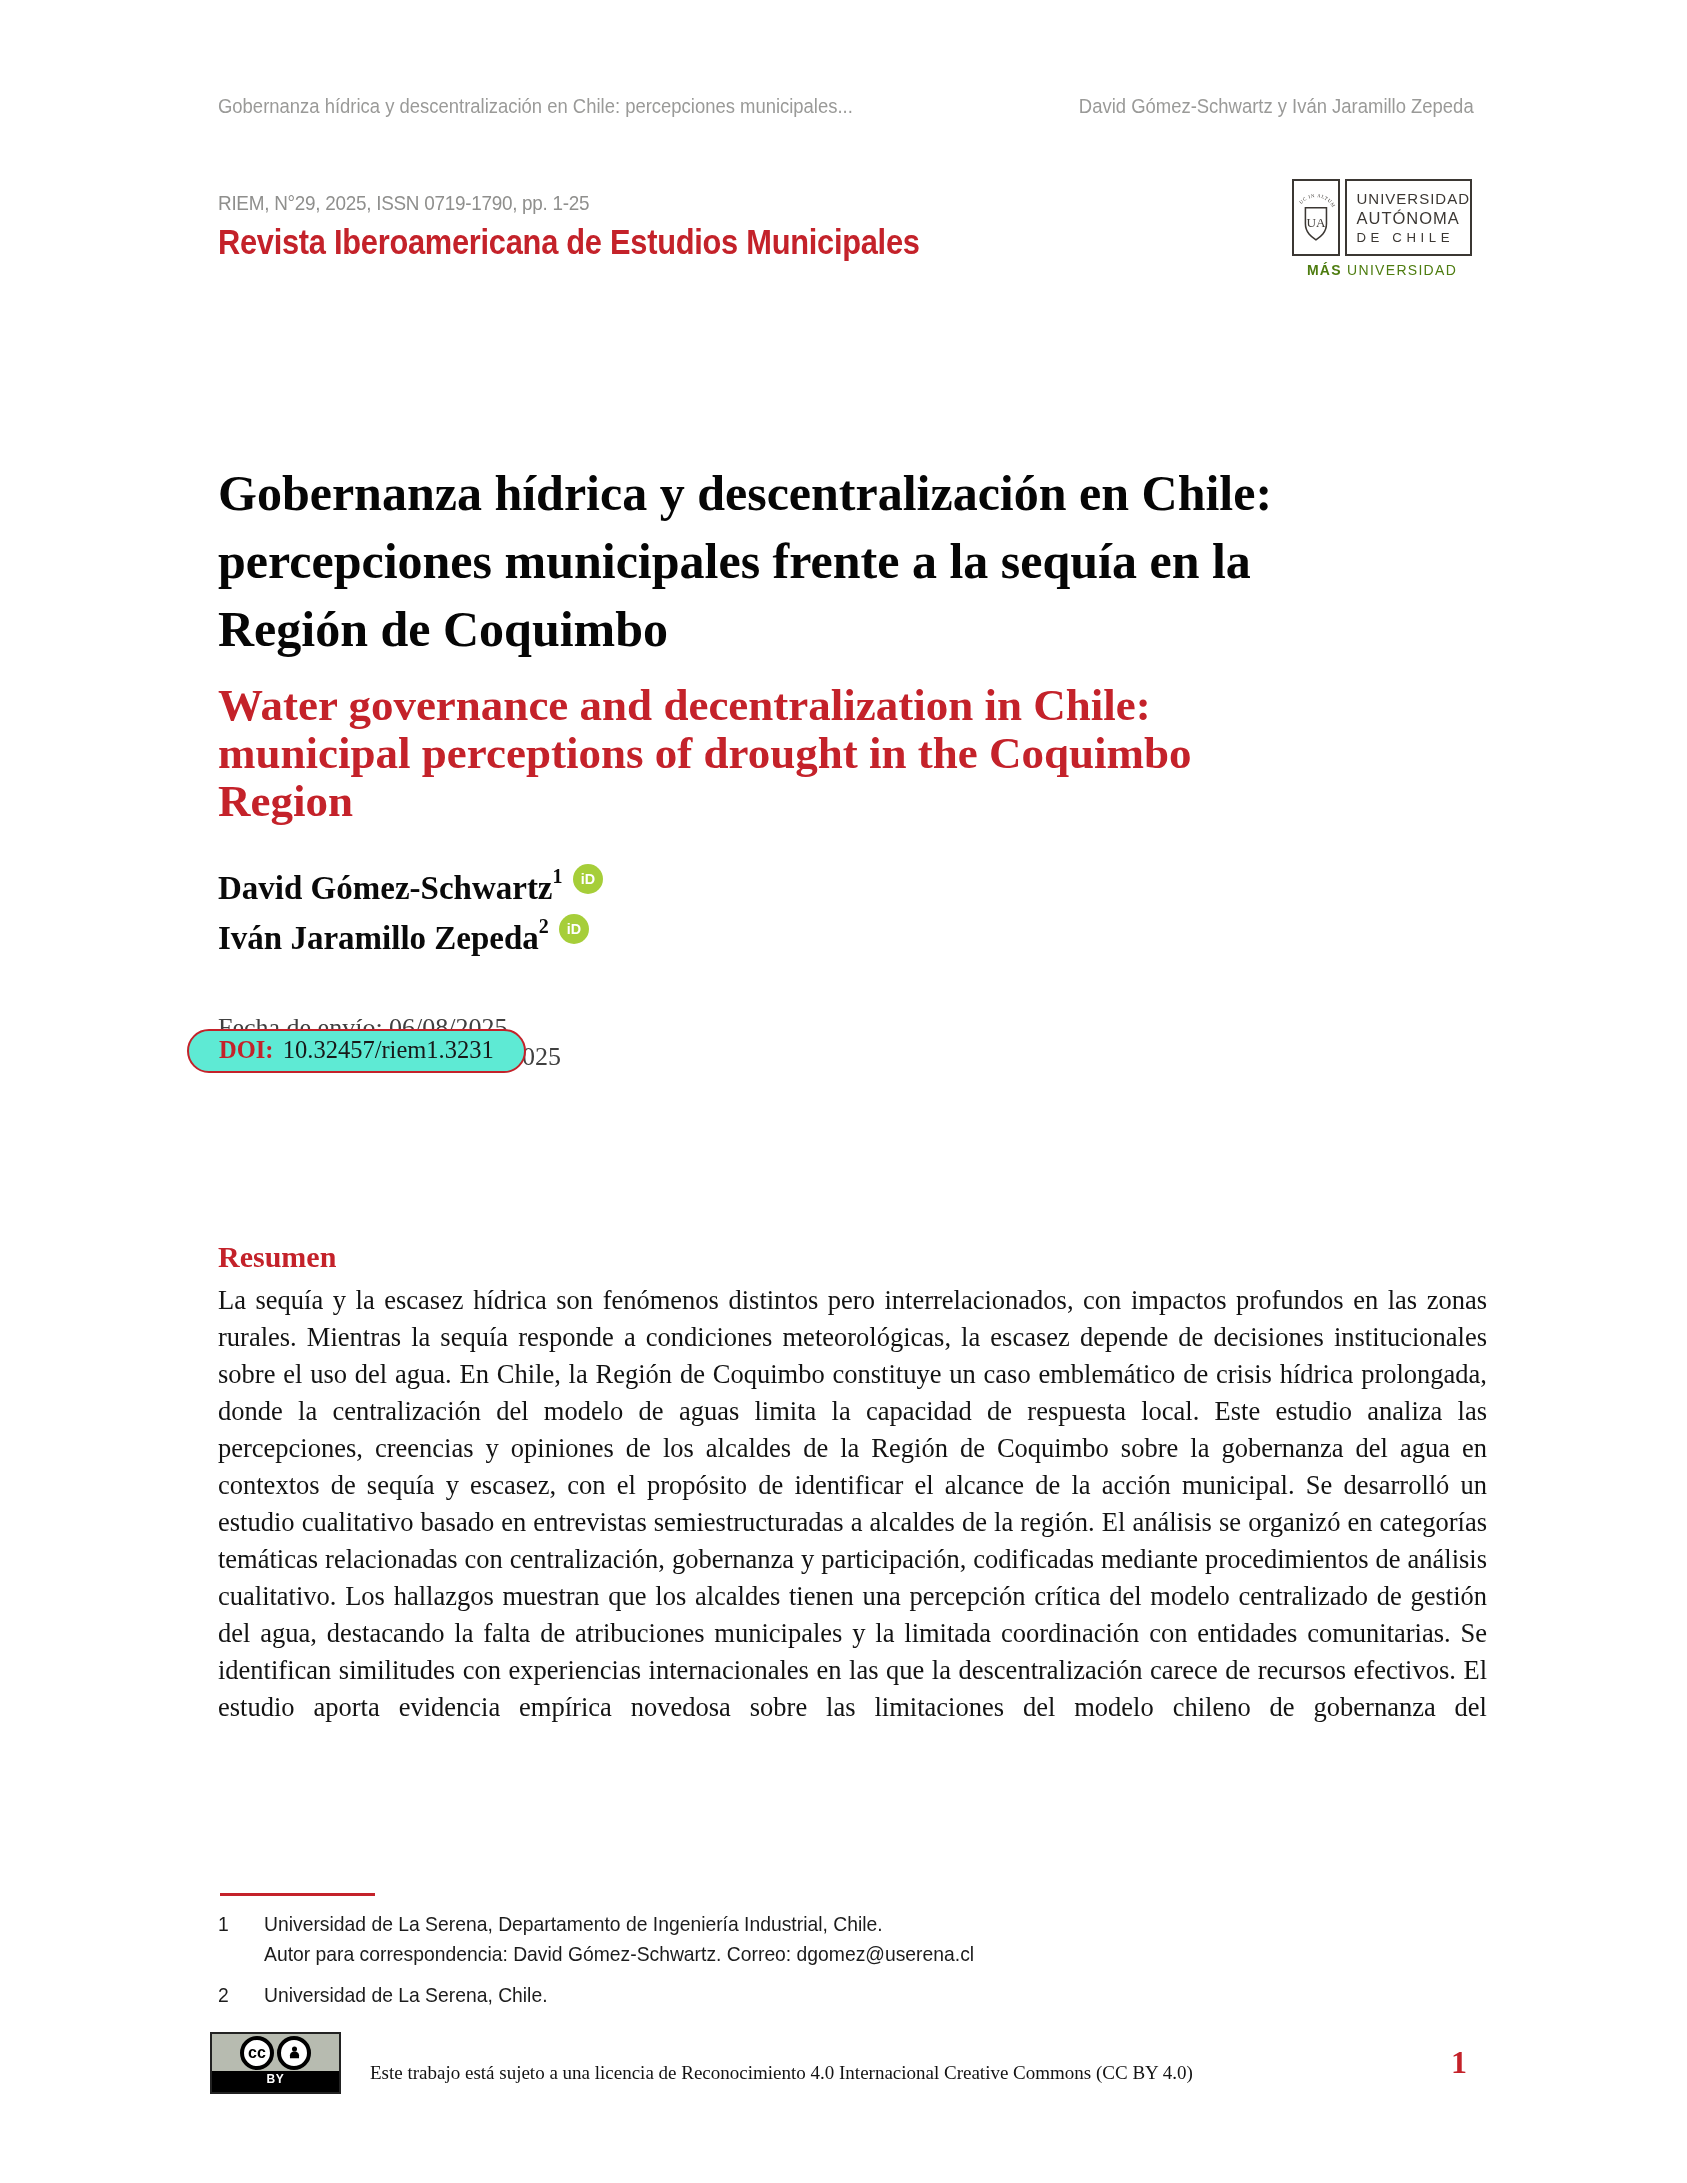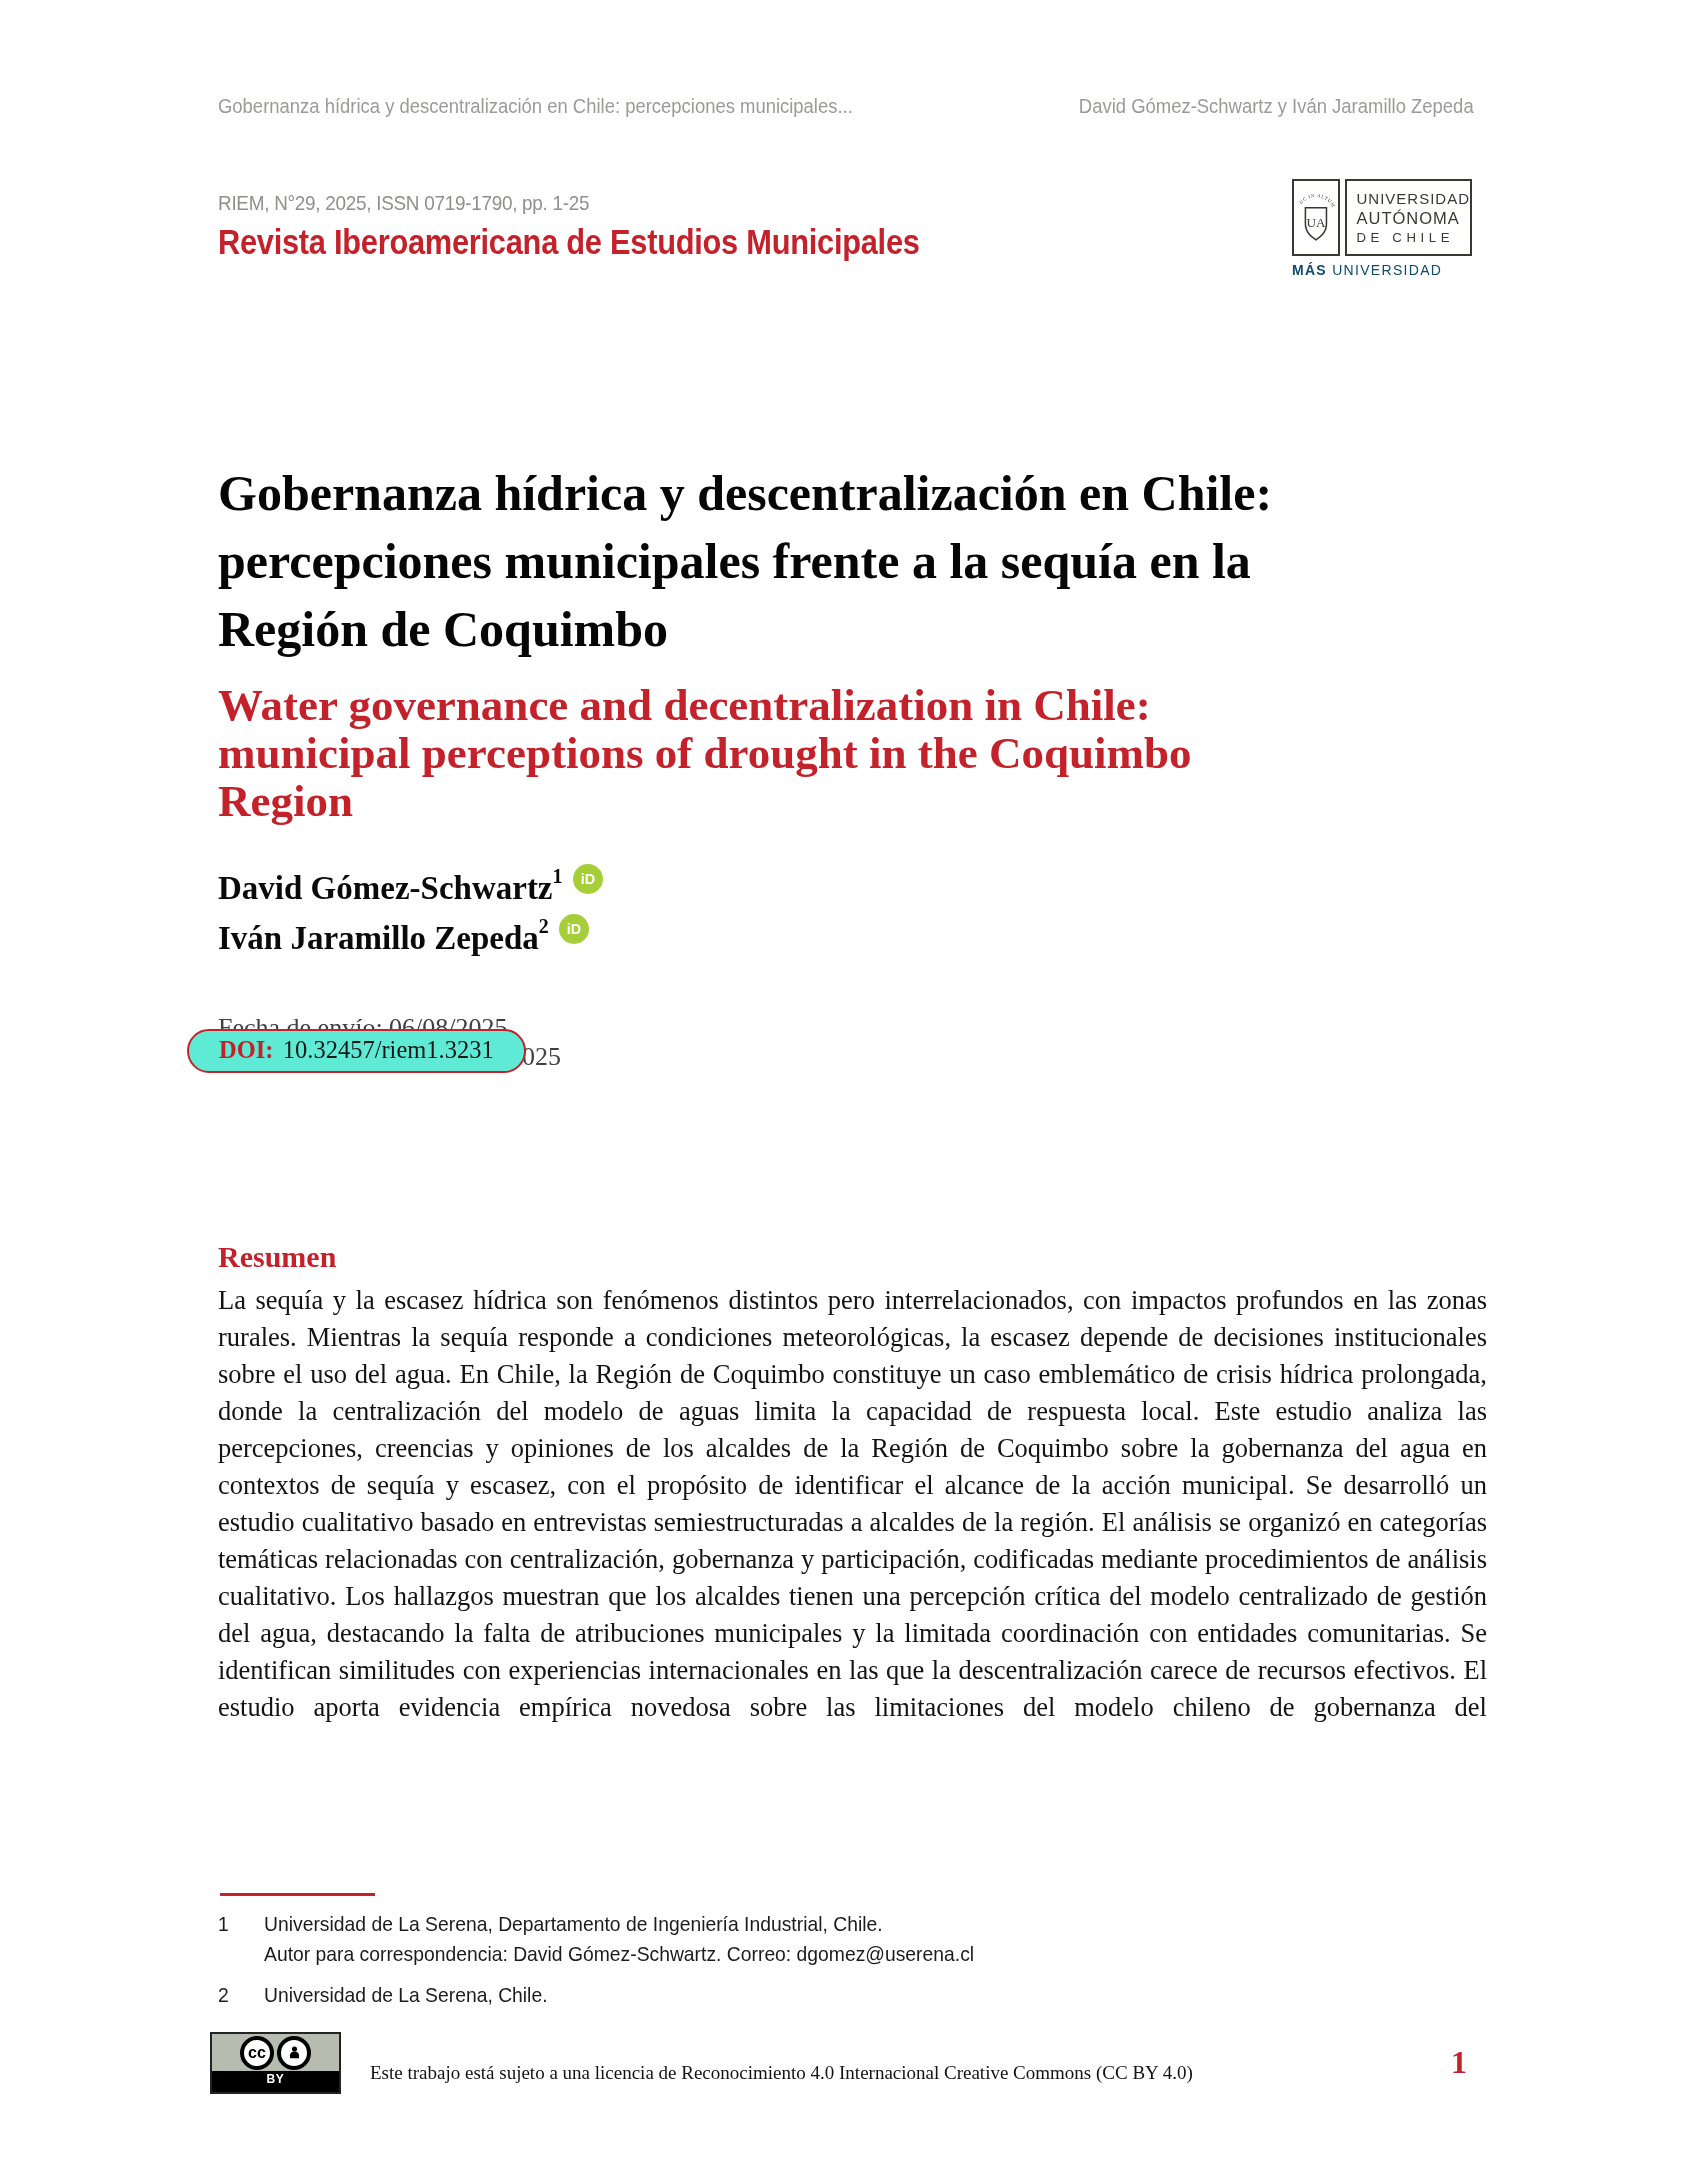--- a/index.html
+++ b/index.html
@@ -32,21 +32,21 @@
   .logo{position:absolute; top:179px; left:1292px; width:180px; color:#3b3733;
         font-family:"Liberation Sans", sans-serif;}
   .logo-boxes{display:flex; gap:5.3px; height:77px;}
   .logo-shieldbox{width:61px; border:2px solid #3b3733; box-sizing:border-box;}
   .logo-shieldbox svg{display:block;width:100%;height:100%;}
   .logo-namebox{flex:1; border:2px solid #3b3733; box-sizing:border-box;
       display:flex; flex-direction:column; justify-content:center; padding-left:9.3px;}
   .logo-l1{font-size:15px; letter-spacing:1px; font-weight:500;}
   .logo-l2{font-size:16.5px; letter-spacing:1px; font-weight:500; margin-top:1.3px;}
   .logo-l3{font-size:13.2px; letter-spacing:4.6px; font-weight:500; margin-top:2px;}
-  .logo-tagline{margin-top:6px; text-align:left; font-size:14px; letter-spacing:1.3px; color:#0c4a6e;}
+  .logo-tagline{margin-top:6px; text-align:center; font-size:14px; letter-spacing:1.3px; color:#4d7c0f;}
   .logo-tagline b{font-weight:bold;}
   
   .title-es{
     position:absolute; top:459px; left:218px; width:1125px;
     font-size:50px; line-height:68px; font-weight:bold; color:#060606; margin:0;
   }
   .title-en{
     position:absolute; top:681px; left:218px; width:1032px;
     font-size:45px; line-height:48px; font-weight:bold; color:#C4222A; margin:0;
   }

